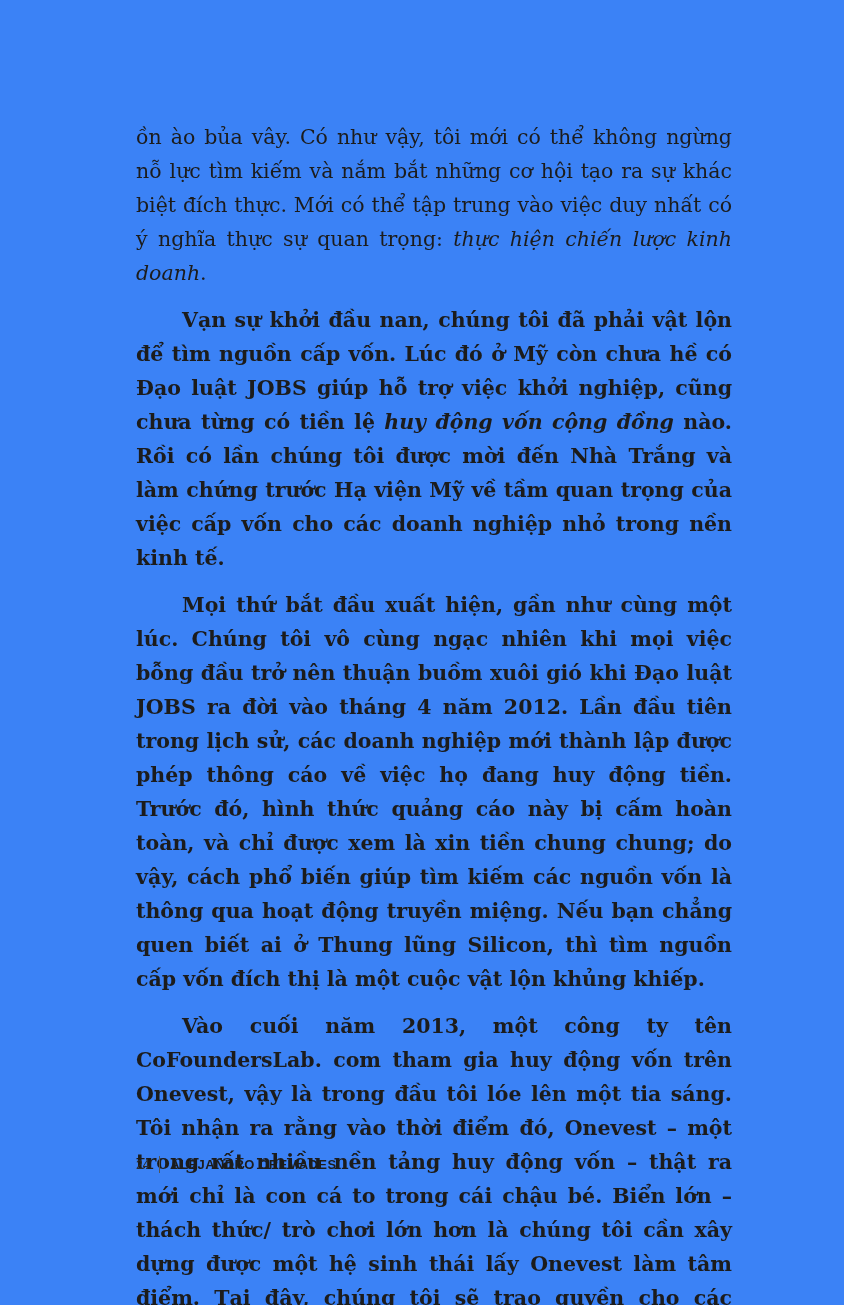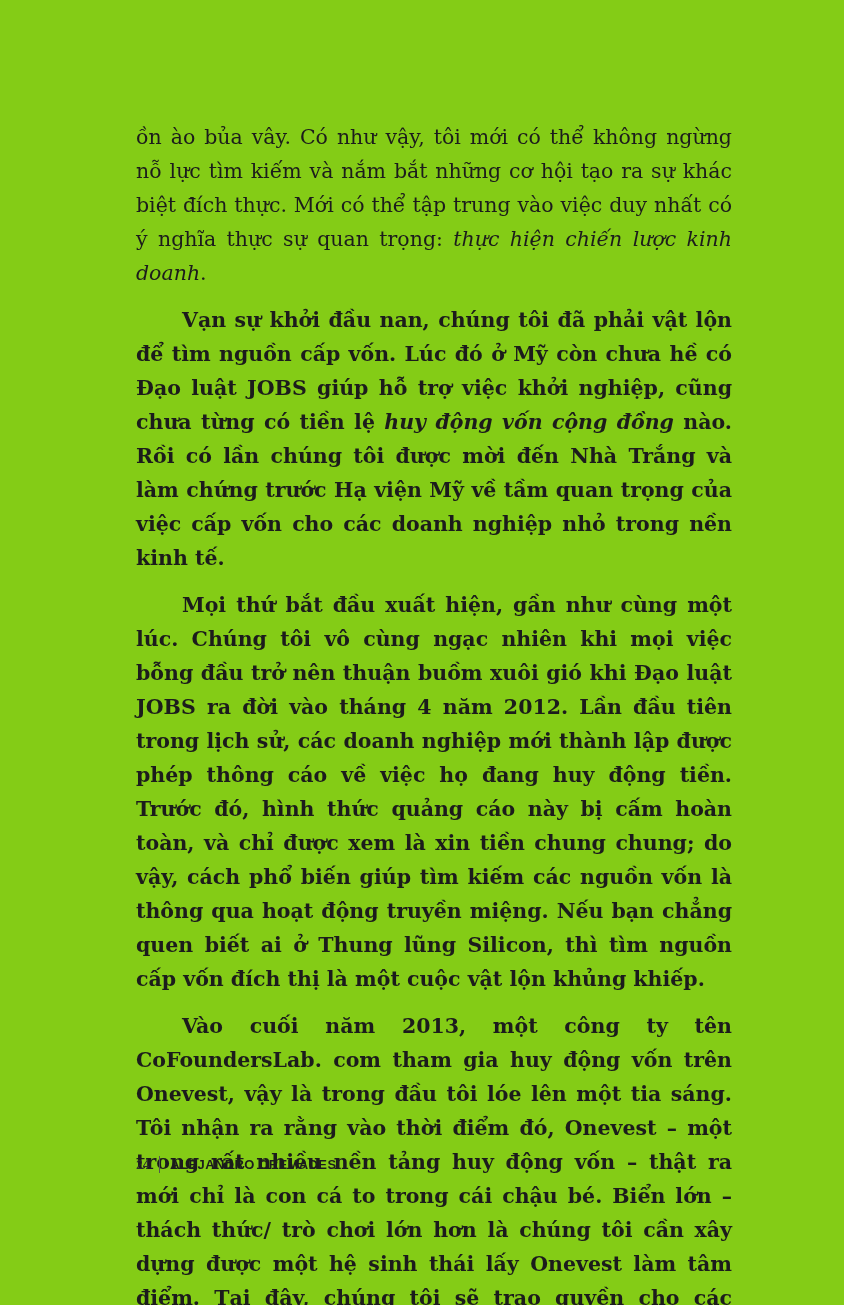--- a/index.html
+++ b/index.html
@@ -4,21 +4,21 @@
 <style>
   html, body {
     margin: 0;
     padding: 0;
     background: #ffffff;
   }
   .book-page {
     position: relative;
     width: 844px;
     height: 1305px;
-    background: #84cc16;
+    background: #3b82f6;
     overflow: hidden;
     font-family: "DejaVu Serif", "Liberation Serif", serif;
     color: #1c1c1c;
   }
   .text-block {
     position: absolute;
     left: 136px;
     top: 120px;
     width: 596px;
     font-size: 20.5px;

